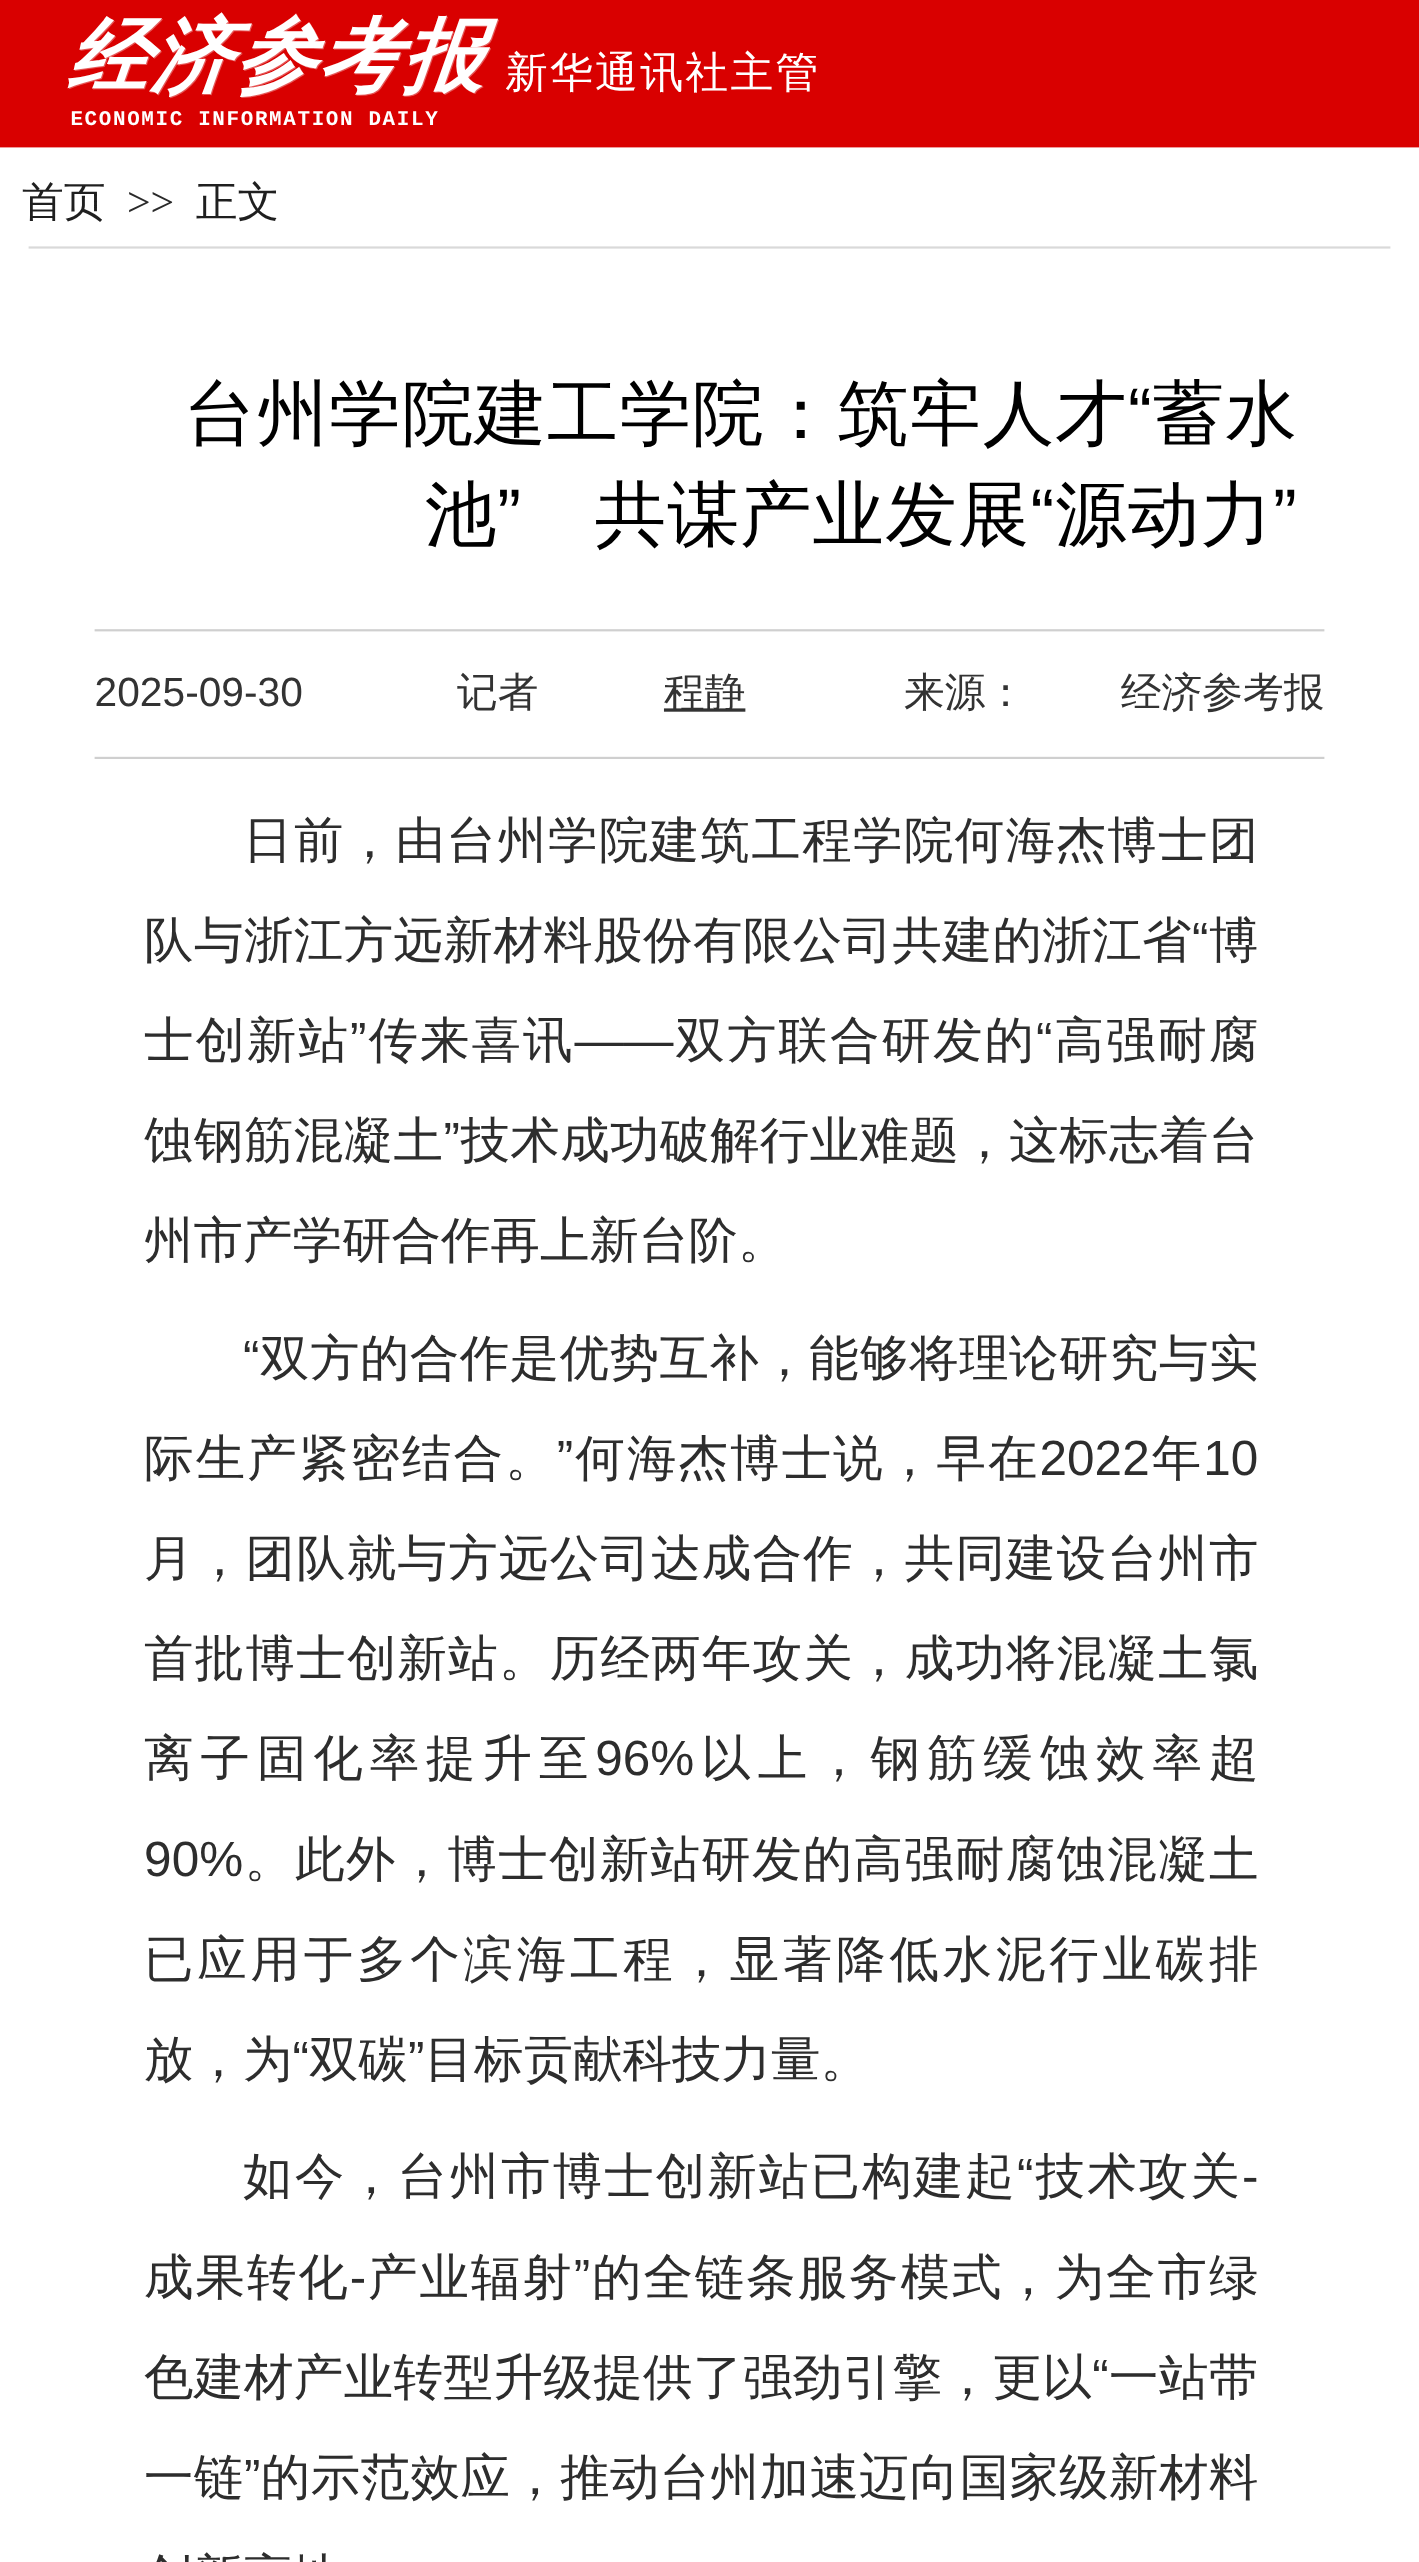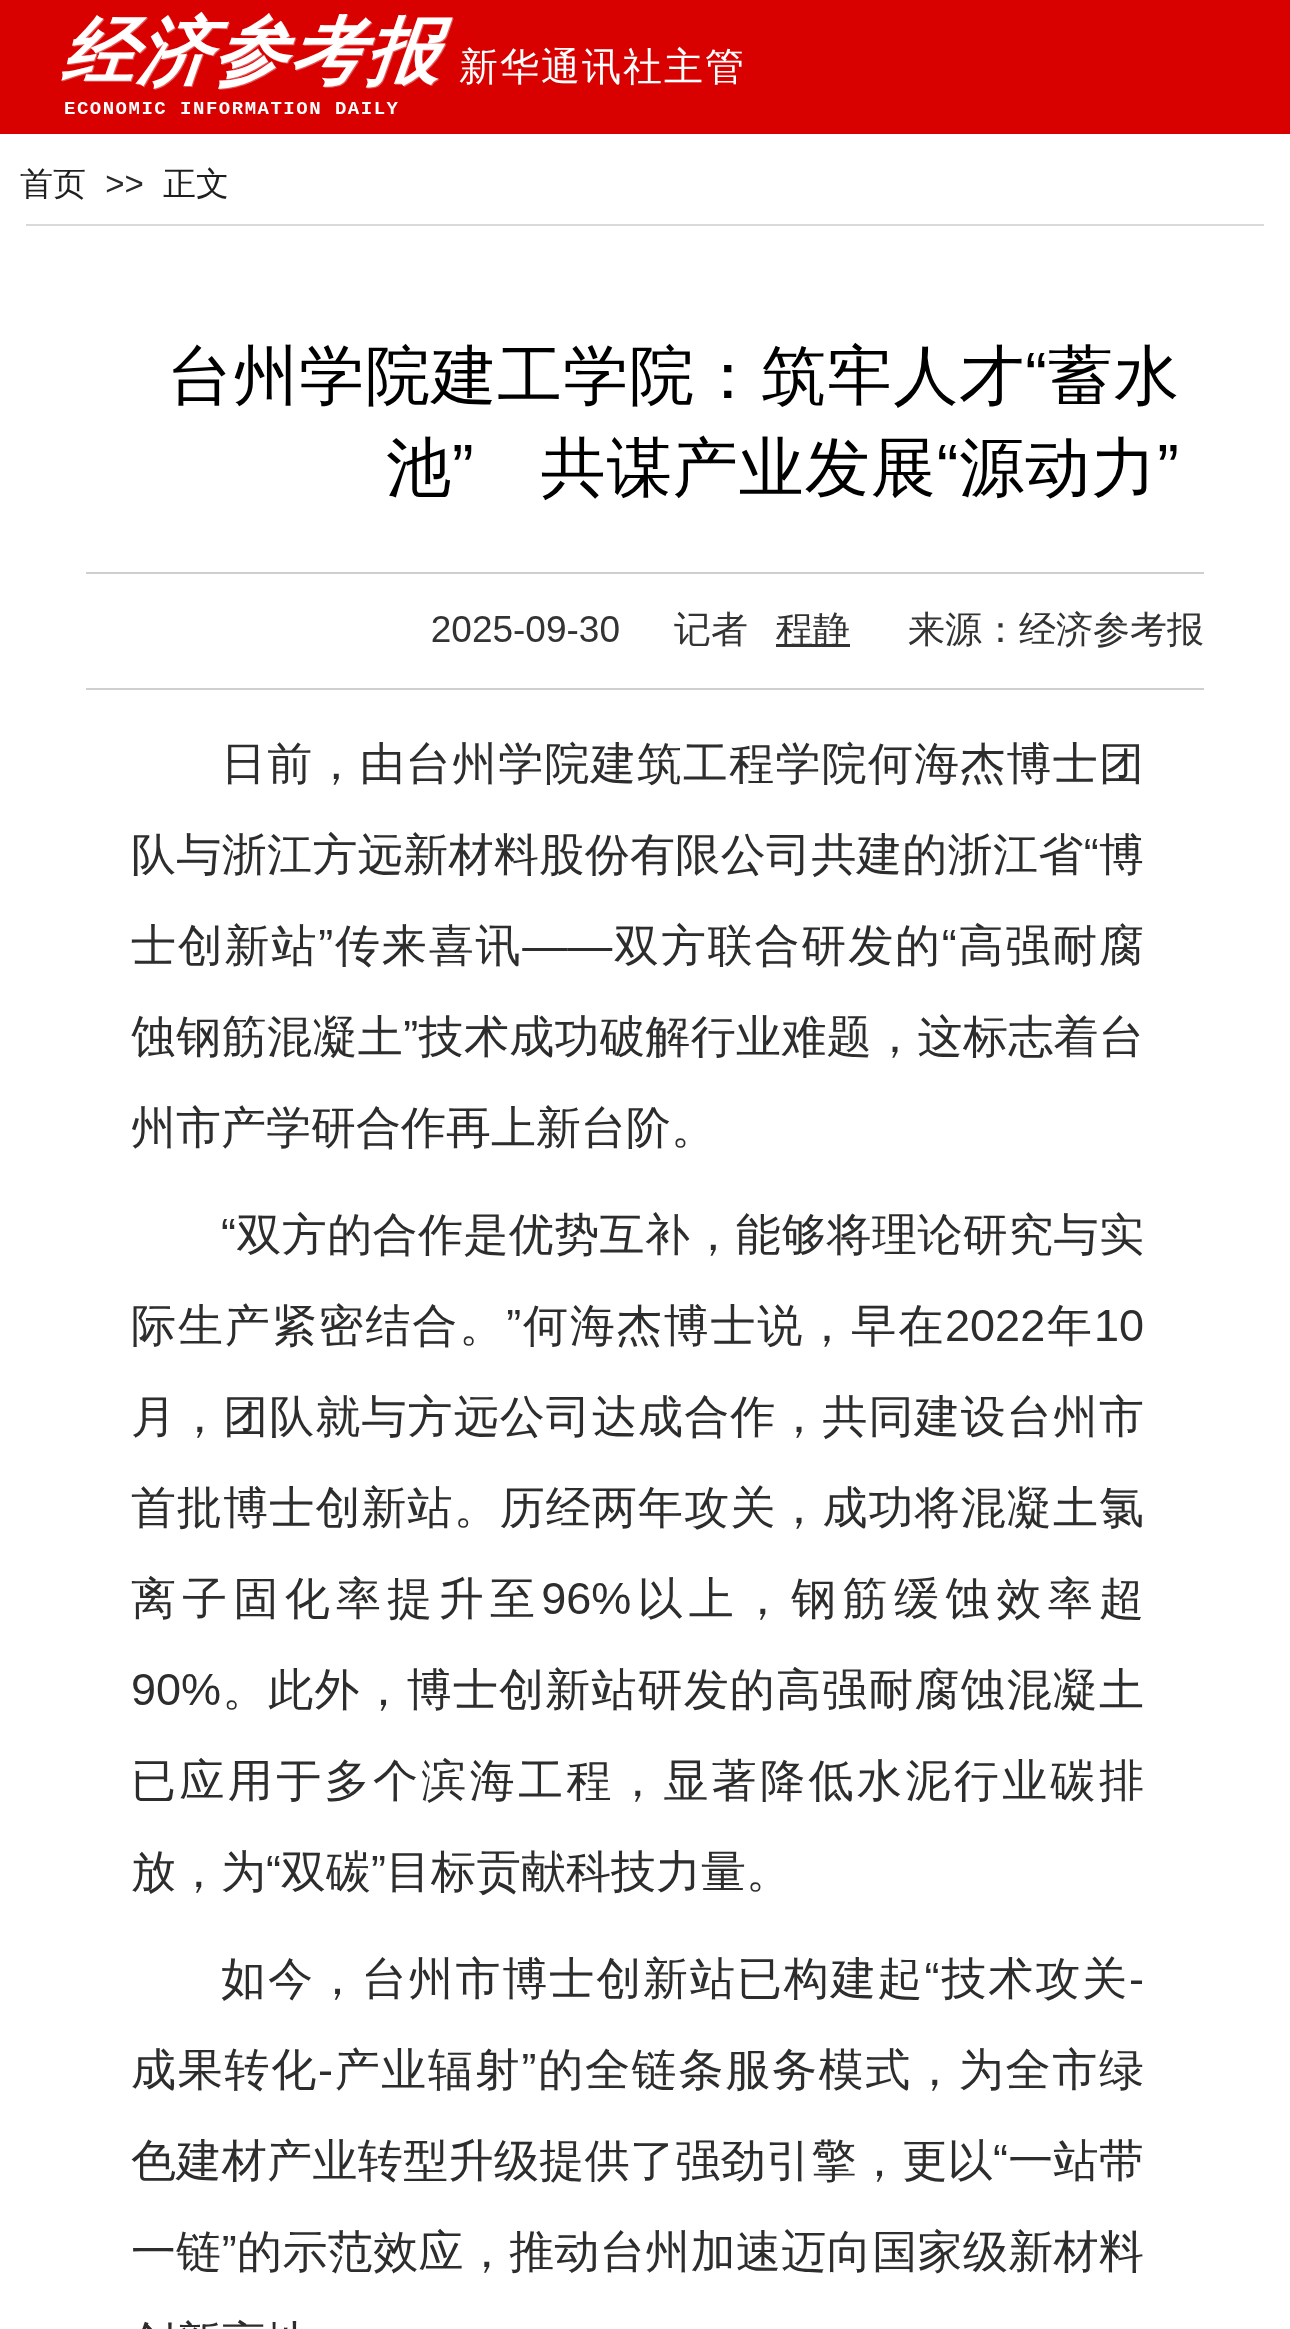--- a/index.html
+++ b/index.html
@@ -57,23 +57,24 @@
     color: #ffffff;
     font-size: 39px;
     line-height: 42px;
     letter-spacing: 2px;
     white-space: nowrap;
   }
 
   
   .breadcrumb {
     padding: 26px 0 0 20px;
-    font-size: 33px;
+    font-size: 38px;
     line-height: 48px;
     color: #1f1f1f;
+    font-family: Liberation Serif, serif;
   }
   .breadcrumb .crumb-home { cursor: pointer; }
   .breadcrumb .crumb-sep { margin: 0 10px; color: #2a2a2a; }
   .page-rule {
     margin: 16px 26px 0 26px;
     border: none;
     border-top: 2px solid #d9d9d9;
     height: 0;
   }
 
@@ -89,21 +90,21 @@
     letter-spacing: 1px;
   }
   .meta-wrap {
     margin: 58px 86px 0 86px;
     border-top: 2px solid #cfcfcf;
     border-bottom: 2px solid #cfcfcf;
     padding: 34px 0 36px 0;
   }
   .meta-line {
     display: flex;
-    justify-content: flex-end;
+    justify-content: space-between;
     align-items: baseline;
     font-size: 37px;
     line-height: 44px;
     color: #333333;
     white-space: nowrap;
   }
   .meta-date { margin-right: 54px; }
   .meta-reporter-label { margin-right: 28px; }
   .meta-reporter { margin-right: 58px; text-decoration: underline; }
 

